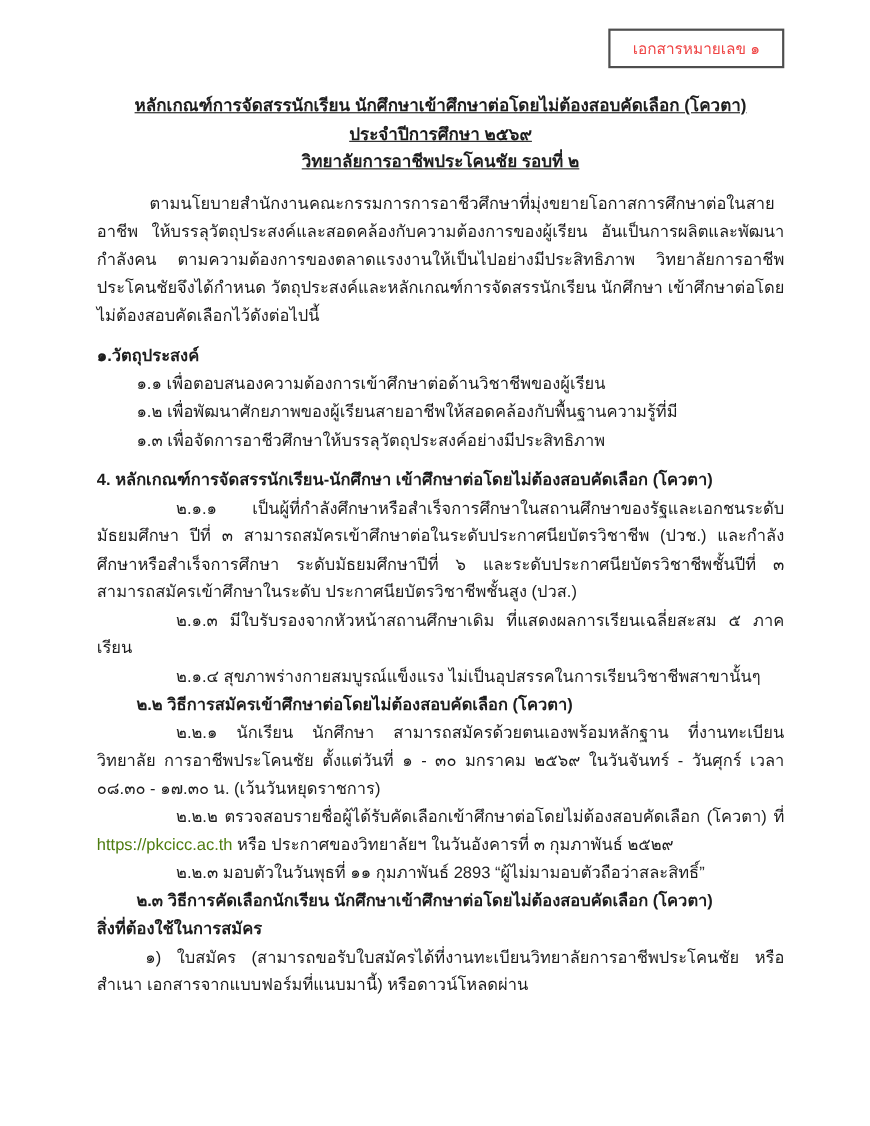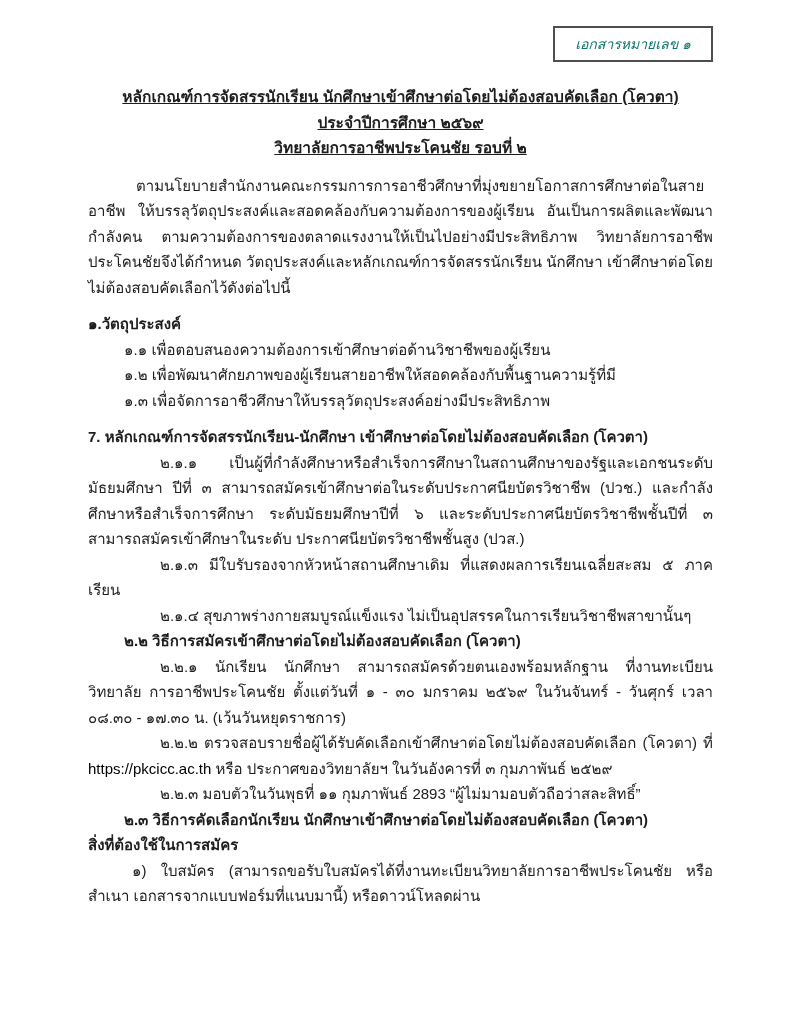--- a/index.html
+++ b/index.html
@@ -20,30 +20,29 @@
   p { margin: 0; }
   .bold { font-weight: bold; }
   .center { text-align: center; }
   .docnum-row { text-align: right; margin-bottom: 22px; }
   .docnum-box {
     display: inline-block;
     border: 2px solid #4e4e4e;
     padding: 6px 20px;
     font-size: 14px;
     line-height: 20px;
-    color: #0f766e;
-    font-style: italic;
+    color: #ef4444;
   }
   .title { font-size: 15.5px; text-decoration: underline; }
   .intro { margin-top: 12px; text-indent: 48px; text-align: justify; }
   .sec-gap { margin-top: 11px; }
   .ind1 { padding-left: 36px; }
   .hang2 { text-indent: 72px; text-align: justify; }
   .hang1 { text-indent: 44px; text-align: justify; }
-  span.plainlink { color: #000000; text-decoration: none; }
+  span.plainlink { color: #4d7c0f; text-decoration: none; }
 </style>
 </head>
 <body>
 
 <div class="page">
 
   <div class="docnum-row">
     <span class="docnum-box">เอกสารหมายเลข ๑</span>
   </div>
 
@@ -51,21 +50,21 @@
   <p class="center bold title">ประจำปีการศึกษา ๒๕๖๙</p>
   <p class="center bold title">วิทยาลัยการอาชีพประโคนชัย รอบที่ ๒</p>
 
   <p class="intro">ตามนโยบายสำนักงานคณะกรรมการการอาชีวศึกษาที่มุ่งขยายโอกาสการศึกษาต่อในสายอาชีพ ให้บรรลุวัตถุประสงค์และสอดคล้องกับความต้องการของผู้เรียน อันเป็นการผลิตและพัฒนากำลังคน ตามความต้องการของตลาดแรงงานให้เป็นไปอย่างมีประสิทธิภาพ วิทยาลัยการอาชีพประโคนชัยจึงได้กำหนด วัตถุประสงค์และหลักเกณฑ์การจัดสรรนักเรียน นักศึกษา เข้าศึกษาต่อโดยไม่ต้องสอบคัดเลือกไว้ดังต่อไปนี้</p>
 
   <p class="bold sec-gap">๑.วัตถุประสงค์</p>
   <p class="ind1">๑.๑ เพื่อตอบสนองความต้องการเข้าศึกษาต่อด้านวิชาชีพของผู้เรียน</p>
   <p class="ind1">๑.๒ เพื่อพัฒนาศักยภาพของผู้เรียนสายอาชีพให้สอดคล้องกับพื้นฐานความรู้ที่มี</p>
   <p class="ind1">๑.๓ เพื่อจัดการอาชีวศึกษาให้บรรลุวัตถุประสงค์อย่างมีประสิทธิภาพ</p>
 
-  <p class="bold sec-gap">7. หลักเกณฑ์การจัดสรรนักเรียน-นักศึกษา เข้าศึกษาต่อโดยไม่ต้องสอบคัดเลือก (โควตา)</p>
+  <p class="bold sec-gap">4. หลักเกณฑ์การจัดสรรนักเรียน-นักศึกษา เข้าศึกษาต่อโดยไม่ต้องสอบคัดเลือก (โควตา)</p>
   <p class="hang2">๒.๑.๑ เป็นผู้ที่กำลังศึกษาหรือสำเร็จการศึกษาในสถานศึกษาของรัฐและเอกชนระดับมัธยมศึกษา ปีที่ ๓ สามารถสมัครเข้าศึกษาต่อในระดับประกาศนียบัตรวิชาชีพ (ปวช.) และกำลังศึกษาหรือสำเร็จการศึกษา ระดับมัธยมศึกษาปีที่ ๖ และระดับประกาศนียบัตรวิชาชีพชั้นปีที่ ๓ สามารถสมัครเข้าศึกษาในระดับ ประกาศนียบัตรวิชาชีพชั้นสูง (ปวส.)</p>
   <p class="hang2">๒.๑.๓ มีใบรับรองจากหัวหน้าสถานศึกษาเดิม ที่แสดงผลการเรียนเฉลี่ยสะสม ๕ ภาคเรียน</p>
   <p class="hang2">๒.๑.๔ สุขภาพร่างกายสมบูรณ์แข็งแรง ไม่เป็นอุปสรรคในการเรียนวิชาชีพสาขานั้นๆ</p>
 
   <p class="bold ind1">๒.๒ วิธีการสมัครเข้าศึกษาต่อโดยไม่ต้องสอบคัดเลือก (โควตา)</p>
   <p class="hang2">๒.๒.๑ นักเรียน นักศึกษา สามารถสมัครด้วยตนเองพร้อมหลักฐาน ที่งานทะเบียนวิทยาลัย การอาชีพประโคนชัย ตั้งแต่วันที่ ๑ - ๓๐ มกราคม ๒๕๖๙  ในวันจันทร์ - วันศุกร์ เวลา ๐๘.๓๐ - ๑๗.๓๐ น. (เว้นวันหยุดราชการ)</p>
   <p class="hang2"><span>๒.๒.๒ ตรวจสอบรายชื่อผู้ได้รับคัดเลือกเข้าศึกษาต่อโดยไม่ต้องสอบคัดเลือก (โควตา) ที่ </span><span class="plainlink">https://pkcicc.ac.th</span><span> หรือ ประกาศของวิทยาลัยฯ ในวันอังคารที่ ๓ กุมภาพันธ์ ๒๕๒๙</span></p>
   <p class="hang2">๒.๒.๓ มอบตัวในวันพุธที่ ๑๑ กุมภาพันธ์ 2893 “ผู้ไม่มามอบตัวถือว่าสละสิทธิ์”</p>
 
   <p class="bold ind1">๒.๓ วิธีการคัดเลือกนักเรียน นักศึกษาเข้าศึกษาต่อโดยไม่ต้องสอบคัดเลือก (โควตา)</p>

